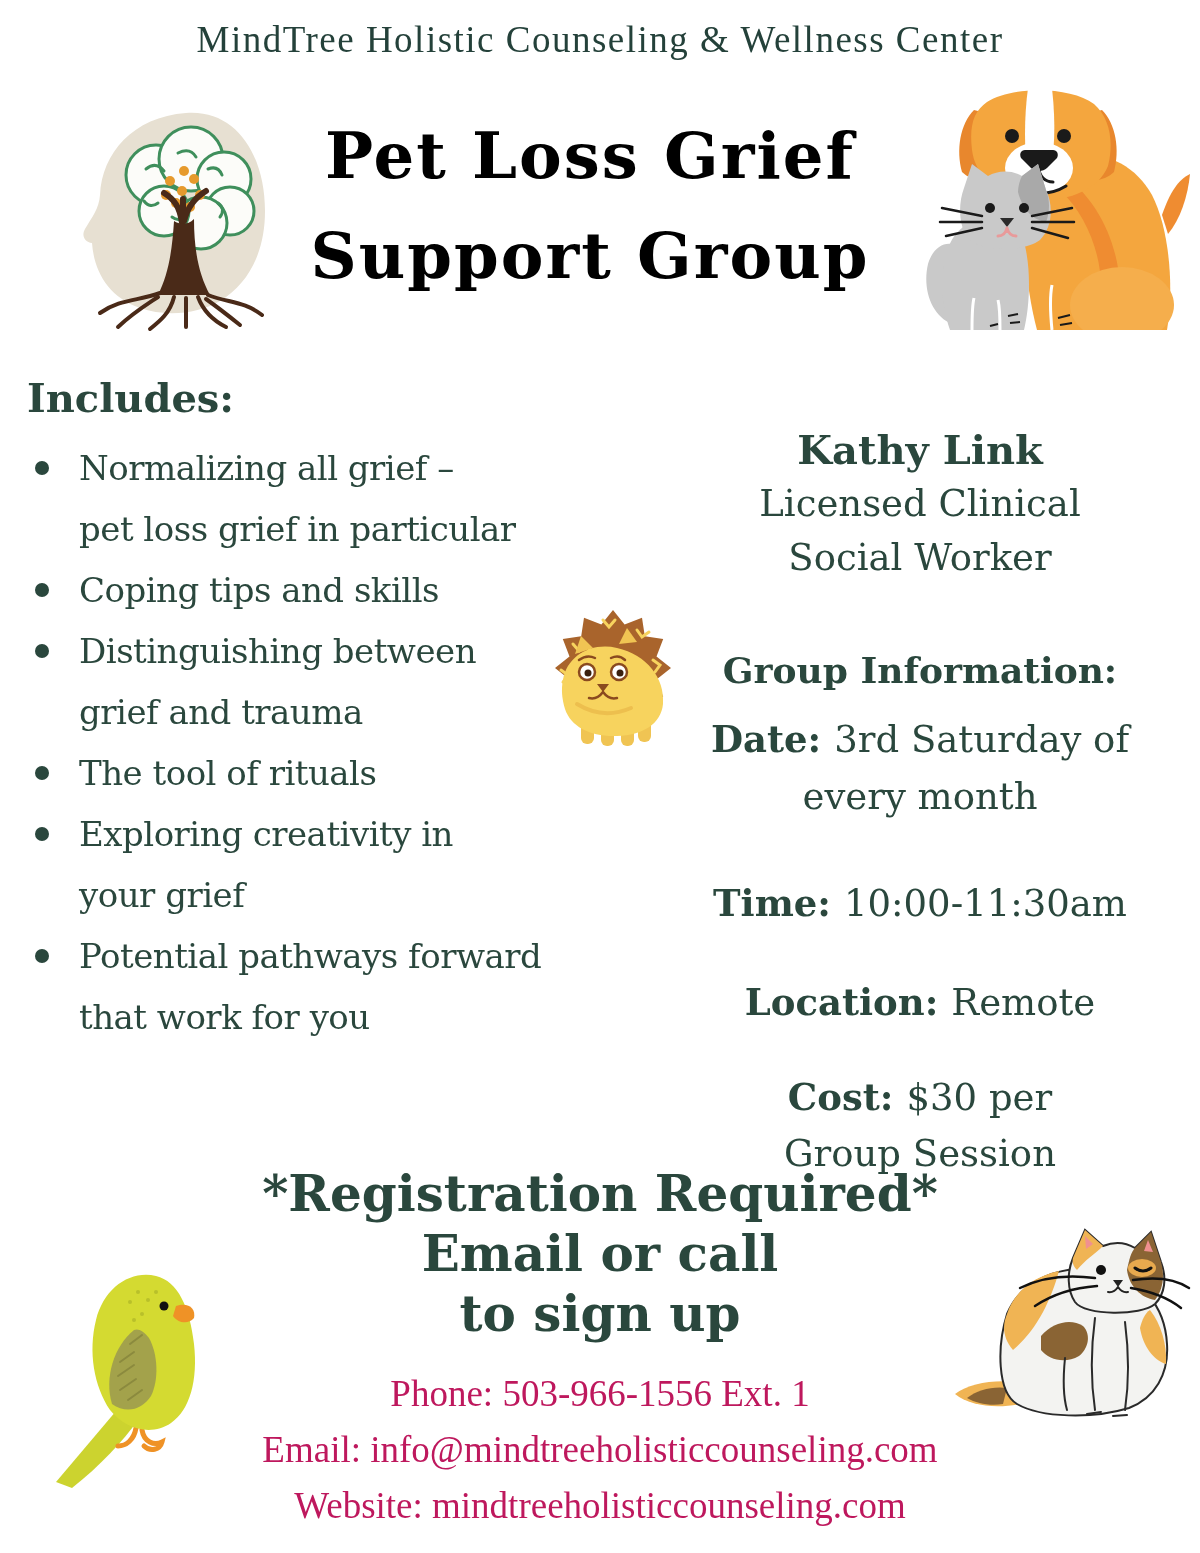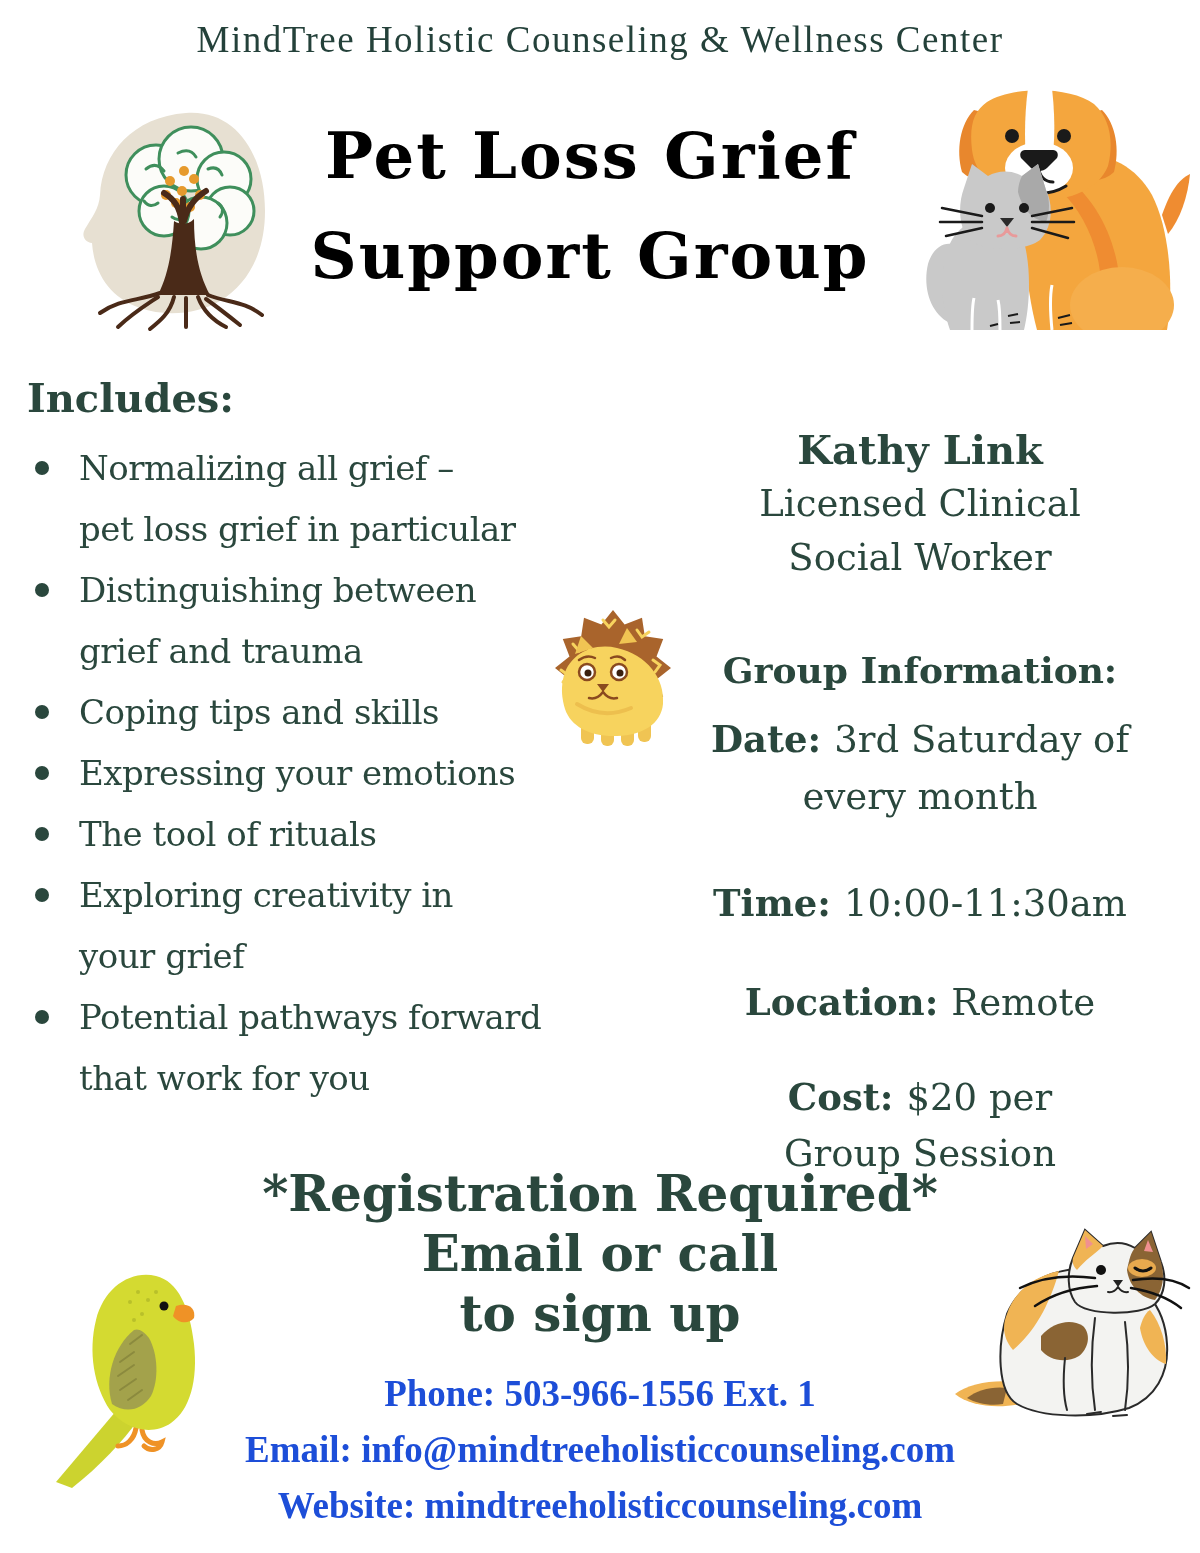--- a/index.html
+++ b/index.html
@@ -68,22 +68,21 @@
     text-align:center;
     font-weight:bold;font-size:50px;line-height:60px;
     white-space:pre-line;
   }
 
   .contact{
     top:1366px;left:0;width:1200px;
     text-align:center;
     font-family:"Liberation Serif", serif;
     font-size:37px;line-height:56px;
-    color:#1d4ed8;
-    font-weight:bold;
+    color:#be185d;
   }
   .contact-row{display:block;}
 </style>
 </head>
 <body>
 
 <div class="abs org-header">MindTree Holistic Counseling &amp; Wellness Center</div>
 
 <svg class="abs" style="left:58px;top:103px;" width="240" height="230" viewBox="0 0 240 230">
   <path d="M128,10 C75,14 44,50 42,92 C41,106 34,114 27,126 C23,133 27,139 34,140 C36,168 50,194 82,205 C108,214 140,211 162,198 C193,179 207,146 207,108 C207,52 178,6 128,10 Z" fill="#e7e0d2"></path>
@@ -160,30 +159,26 @@
 
 <div class="abs includes-heading">Includes:</div>
 <div class="abs includes-list">
   <div class="bullet-item">
     <span class="bullet-dot"></span>
     <span class="bullet-text">Normalizing all grief –
 pet loss grief in particular</span>
   </div>
   <div class="bullet-item">
     <span class="bullet-dot"></span>
+    <span class="bullet-text">Coping tips and skills</span>
+  </div>
+  <div class="bullet-item">
+    <span class="bullet-dot"></span>
     <span class="bullet-text">Distinguishing between
 grief and trauma</span>
-  </div>
-  <div class="bullet-item">
-    <span class="bullet-dot"></span>
-    <span class="bullet-text">Coping tips and skills</span>
-  </div>
-  <div class="bullet-item">
-    <span class="bullet-dot"></span>
-    <span class="bullet-text">Expressing your emotions</span>
   </div>
   <div class="bullet-item">
     <span class="bullet-dot"></span>
     <span class="bullet-text">The tool of rituals</span>
   </div>
   <div class="bullet-item">
     <span class="bullet-dot"></span>
     <span class="bullet-text">Exploring creativity in
 your grief</span>
   </div>
@@ -234,21 +229,21 @@
   <span class="gi-label">Date:</span><span class="gi-value">3rd Saturday of
 every month</span>
 </div>
 <div class="abs right-col gi-row gi-time">
   <span class="gi-label">Time:</span><span class="gi-value">10:00-11:30am</span>
 </div>
 <div class="abs right-col gi-row gi-location">
   <span class="gi-label">Location:</span><span class="gi-value">Remote</span>
 </div>
 <div class="abs right-col gi-row gi-cost">
-  <span class="gi-label">Cost:</span><span class="gi-value">$20 per
+  <span class="gi-label">Cost:</span><span class="gi-value">$30 per
 Group Session</span>
 </div>
 
 <div class="abs registration">*Registration Required*
 Email or call
 to sign up</div>
 
 <svg class="abs" style="left:38px;top:1262px;" width="200" height="235" viewBox="0 0 200 235">
   <path d="M84,142 L18,220 L34,226 C62,204 86,178 100,158 Z" fill="#ccd32f"></path>
   <g fill="none" stroke="#ef9226" stroke-width="5" stroke-linecap="round">

